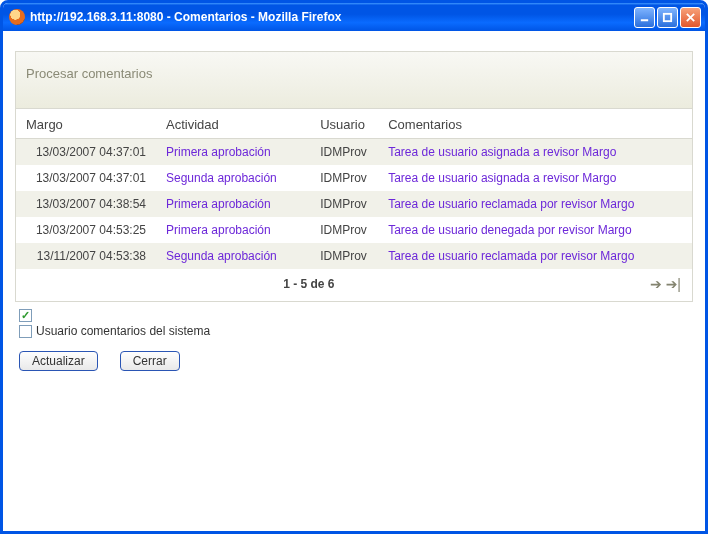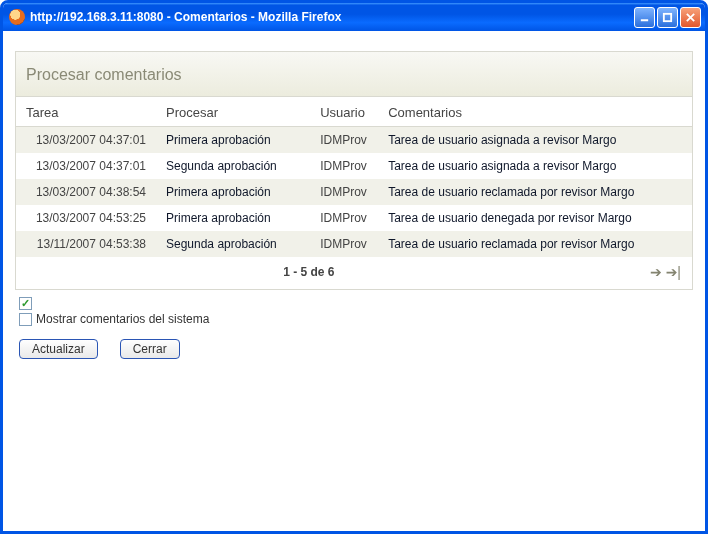--- a/index.html
+++ b/index.html
@@ -58,38 +58,38 @@
     overflow: auto;
   }
   .panel {
     border: 1px solid #d9d9d0;
     background: #fff;
   }
   .panel-header {
     background: linear-gradient(to bottom, #f8f8f4, #ececde);
     border-bottom: 1px solid #d9d9d0;
     color: #8a8a76;
-    font-size: 16px;
-    padding: 14px 10px 12px 10px;
+    font-size: 13px;
+    padding: 14px 10px 27px 10px;
   }
   table.grid {
     width: 100%;
     border-collapse: collapse;
   }
   table.grid th {
     text-align: left;
     font-weight: normal;
     color: #454545;
     font-size: 13px;
     padding: 8px 10px 6px 10px;
     border-bottom: 1px solid #d9d9d0;
   }
   table.grid td {
     padding: 6px 10px;
-    color: #0f172a;
+    color: #6d28d9;
     font-size: 12px;
     vertical-align: middle;
   }
   table.grid tr.row-odd td { background: #f1f1e9; }
   table.grid tr.row-even td { background: #fff; }
   .col-fecha { width: 140px; font-size: 11px; color: #444 !important; text-align: right; }
   .col-user  { width: 68px; font-size: 11px; color: #444 !important; }
 
   .pager {
     display: flex;
@@ -170,22 +170,22 @@
     </div>
   </div>
 
   <div class="content">
     <div class="panel">
       <div class="panel-header">Procesar comentarios</div>
 
       <table class="grid">
         <thead>
           <tr>
-            <th>Tarea</th>
-            <th>Procesar</th>
+            <th>Margo</th>
+            <th>Actividad</th>
             <th>Usuario</th>
             <th>Comentarios</th>
           </tr>
         </thead>
         <tbody>
           <tr class="row-odd">
             <td class="col-fecha">13/03/2007 04:37:01</td>
             <td>Primera aprobación</td>
             <td class="col-user">IDMProv</td>
             <td>Tarea de usuario asignada a revisor Margo</td>
@@ -227,21 +227,21 @@
         </span>
       </div>
     </div>
 
     <div class="checks">
       <div class="check-row">
         <span class="chk checked"></span>
       </div>
       <div class="check-row">
         <span class="chk"></span>
-        <span>Mostrar comentarios del sistema</span>
+        <span>Usuario comentarios del sistema</span>
       </div>
     </div>
 
     <div class="btns">
       <button class="btn">Actualizar</button>
       <button class="btn">Cerrar</button>
     </div>
 
   </div>
 </div>

